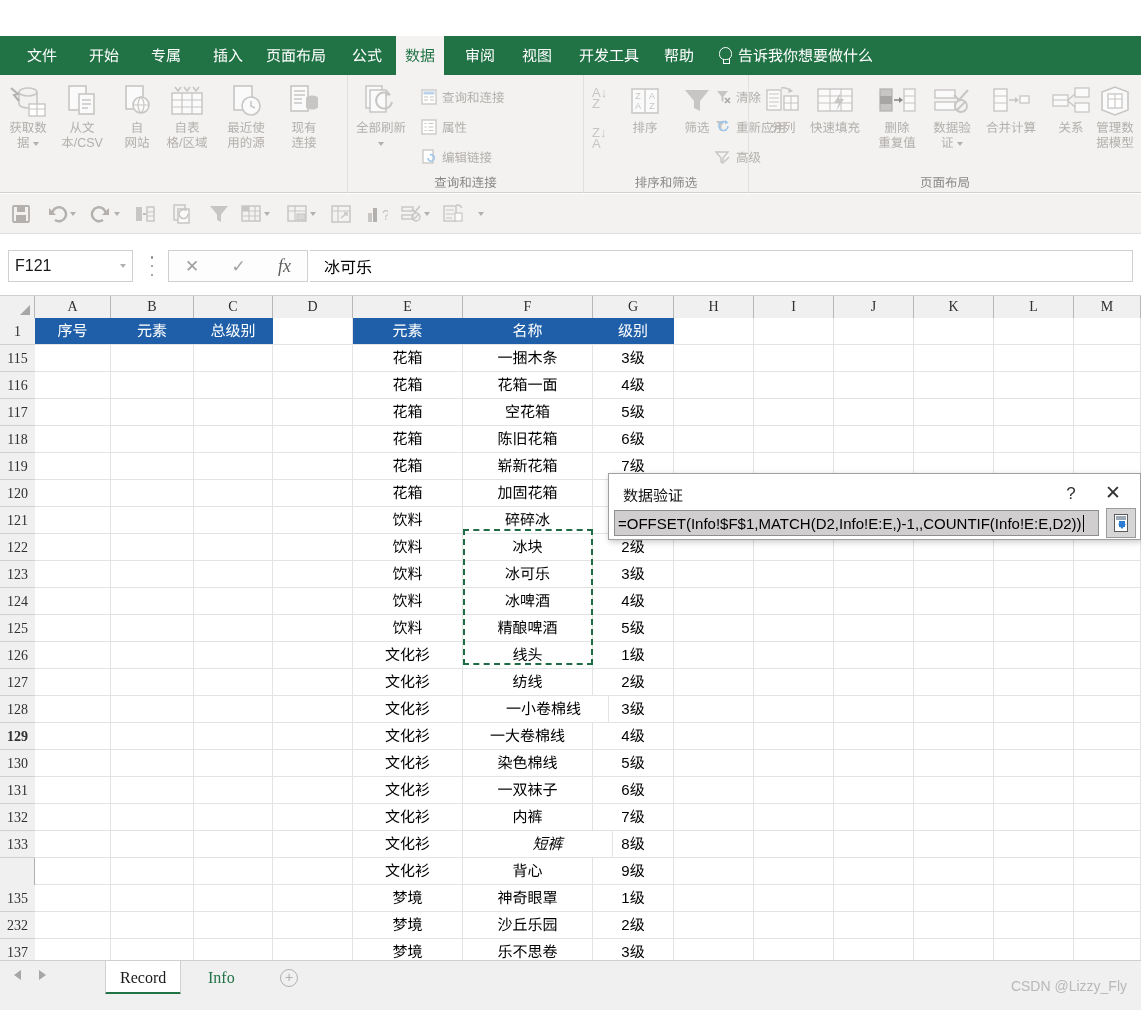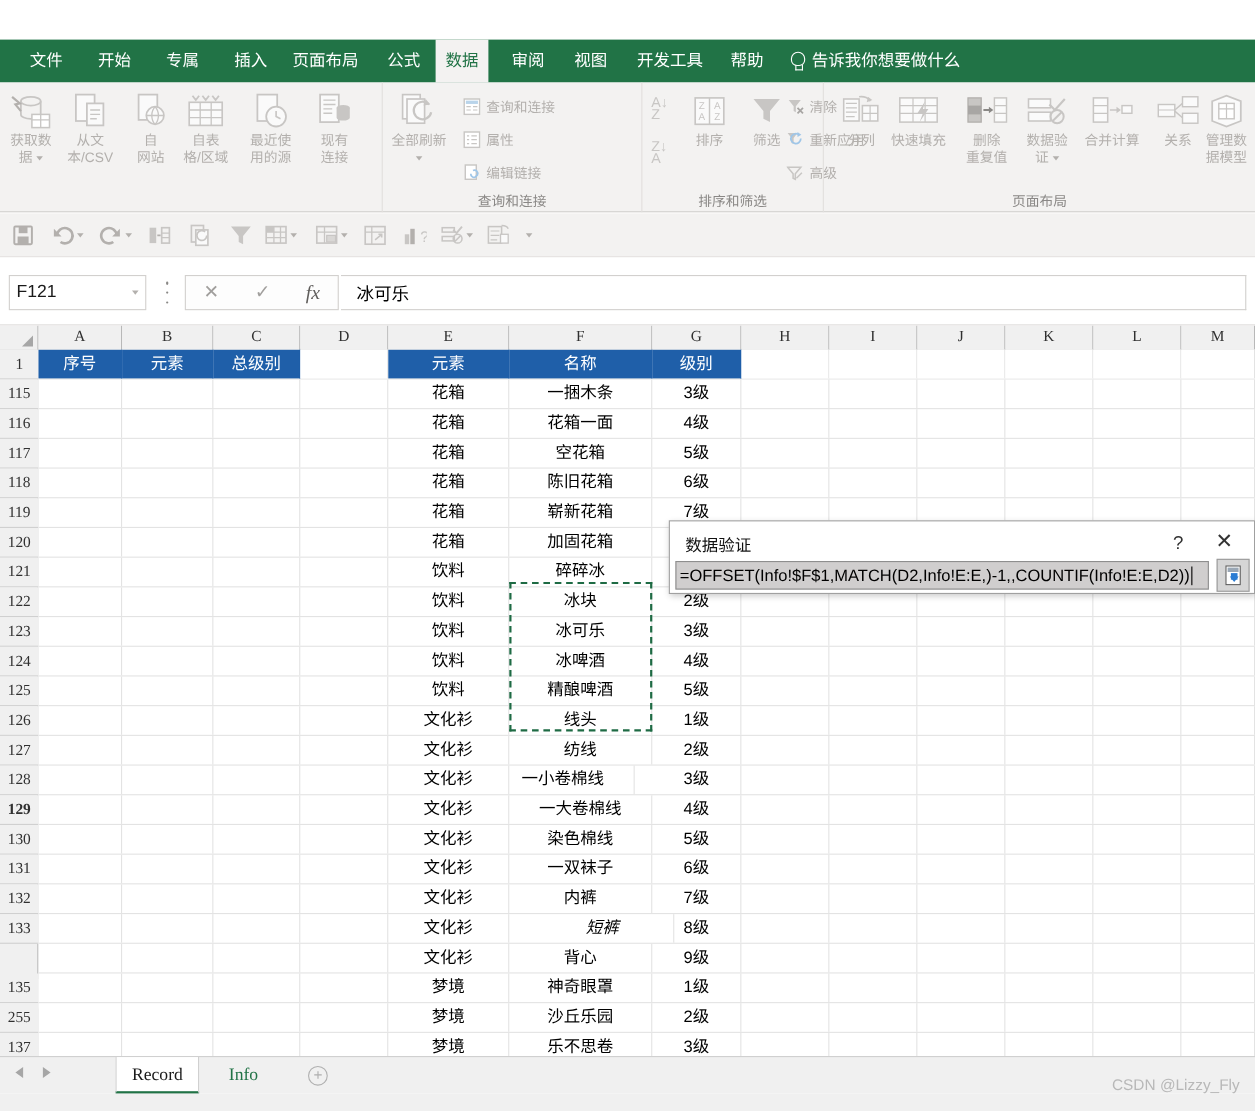--- a/index.html
+++ b/index.html
@@ -702,21 +702,21 @@
         <div class="rowhdr" style="top: 324px;">126</div>
         <div class="rowhdr" style="top: 351px;">127</div>
         <div class="rowhdr" style="top: 378px;">128</div>
         <div class="rowhdr" style="top: 405px; font-weight: bold;">129</div>
         <div class="rowhdr" style="top: 432px;">130</div>
         <div class="rowhdr" style="top: 459px;">131</div>
         <div class="rowhdr" style="top: 486px;">132</div>
         <div class="rowhdr" style="top: 513px;">133</div>
         <div class="rowhdr" style="top: 572px;">134</div>
         <div class="rowhdr" style="top: 567px;">135</div>
-        <div class="rowhdr" style="top: 594px;">255</div>
+        <div class="rowhdr" style="top: 594px;">232</div>
         <div class="rowhdr" style="top: 621px;">137</div>
       </div>
     <div class="sheet" id="sheet">
         <div class="grow" style="top: 0px;">
           <div class="gcell hdr" style="left: 0px; width: 76px;">序号</div>
           <div class="gcell hdr" style="left: 76px; width: 83px;">元素</div>
           <div class="gcell hdr" style="left: 159px; width: 79px;">总级别</div>
           <div class="gcell blankhdr" style="left: 238px; width: 80px;"></div>
           <div class="gcell hdr" style="left: 318px; width: 110px;">元素</div>
           <div class="gcell hdr" style="left: 428px; width: 130px;">名称</div>
@@ -922,21 +922,21 @@
           <div class="gcell" style="left: 879px; width: 80px;"></div>
           <div class="gcell" style="left: 959px; width: 80px;"></div>
           <div class="gcell" style="left: 1039px; width: 67px;"></div>
         </div>
         <div class="grow" style="top: 378px;">
           <div class="gcell" style="left: 0px; width: 76px;"></div>
           <div class="gcell" style="left: 76px; width: 83px;"></div>
           <div class="gcell" style="left: 159px; width: 79px;"></div>
           <div class="gcell" style="left: 238px; width: 80px;"></div>
           <div class="gcell" style="left: 318px; width: 110px;">文化衫</div>
-          <div class="gcell" style="left: 412px; width: 130px;">一小卷棉线</div>
+          <div class="gcell" style="left: 444px; width: 130px;">一小卷棉线</div>
           <div class="gcell" style="left: 558px; width: 81px;">3级</div>
           <div class="gcell" style="left: 639px; width: 80px;"></div>
           <div class="gcell" style="left: 719px; width: 80px;"></div>
           <div class="gcell" style="left: 799px; width: 80px;"></div>
           <div class="gcell" style="left: 879px; width: 80px;"></div>
           <div class="gcell" style="left: 959px; width: 80px;"></div>
           <div class="gcell" style="left: 1039px; width: 67px;"></div>
         </div>
         <div class="grow" style="top: 405px;">
           <div class="gcell" style="left: 0px; width: 76px;"></div>

